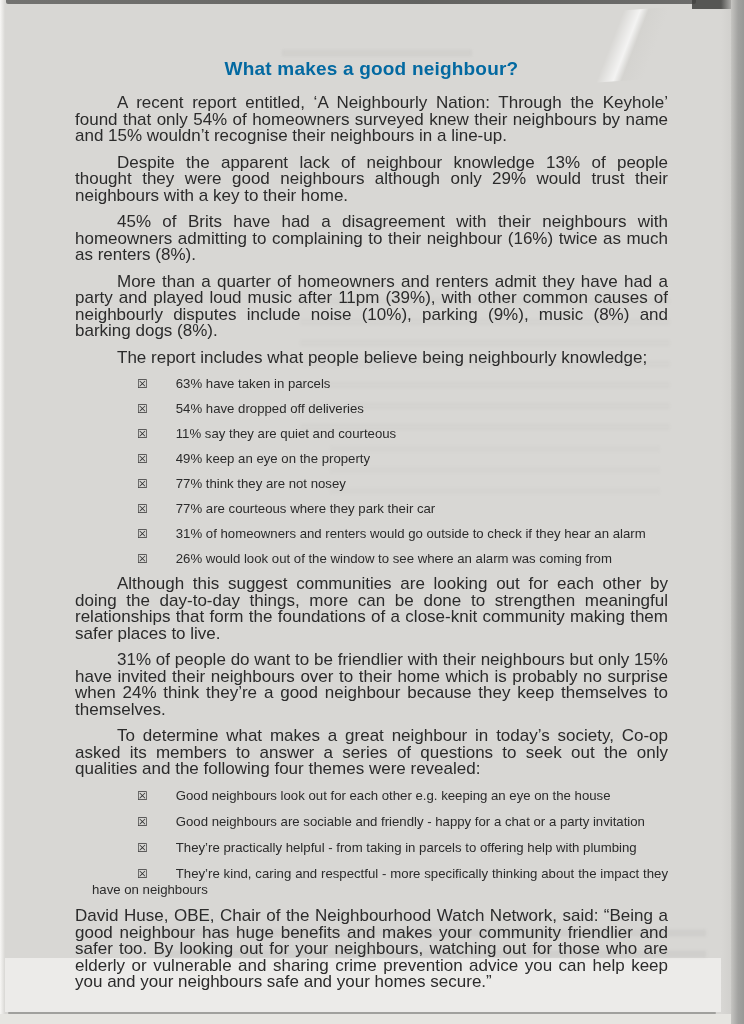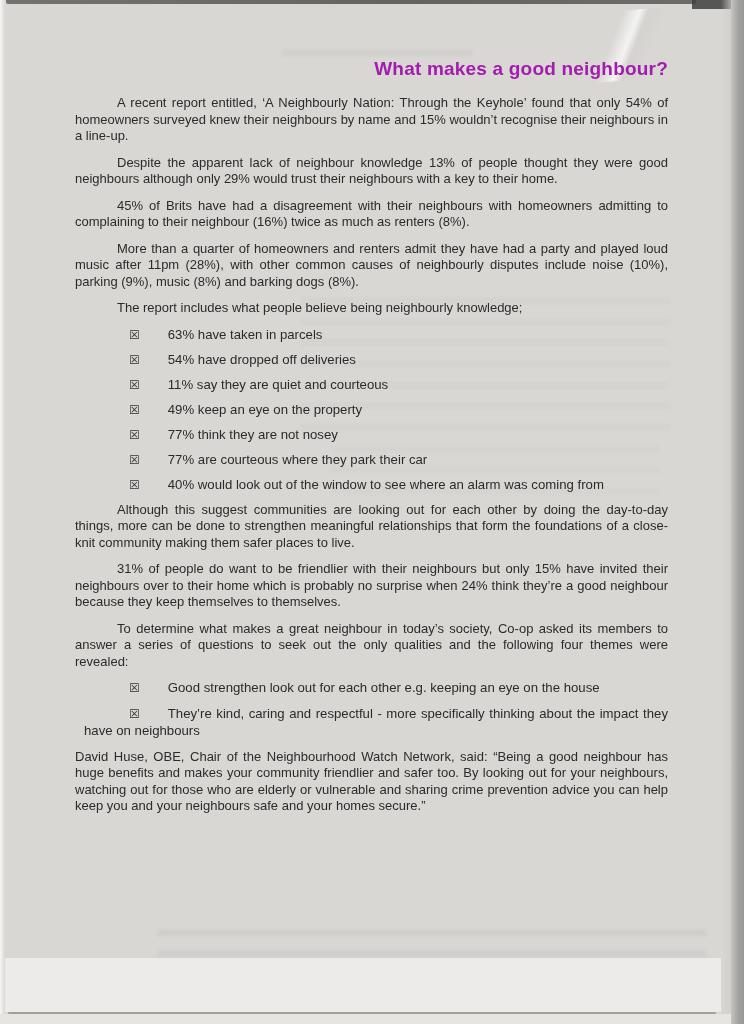--- a/index.html
+++ b/index.html
@@ -79,34 +79,34 @@
   
   .content {
     position: absolute;
     left: 75px;
     top: 58px;
     width: 593px;
   }
   .title {
     font-size: 19px;
     font-weight: bold;
-    color: #a21caf;
-    text-align: right;
+    color: #0369a1;
+    text-align: center;
     letter-spacing: 0.2px;
     margin: 0 0 15px 0;
   }
   .para {
-    font-size: 13px;
+    font-size: 17px;
     line-height: 16.5px;
     text-align: justify;
     text-indent: 42px;
     margin: 0 0 10px 0;
   }
   .para.noindent { text-indent: 0; }
-  .list { margin: 3px 0 8px 9px; }
+  .list { margin: 3px 0 8px 17px; }
   .item {
     font-size: 13.2px;
     line-height: 16.5px;
     text-align: justify;
     text-indent: 45px;
     margin: 0 0 8.5px 0;
   }
   .theme-list .item { margin-bottom: 9.5px; }
   .cb {
     font-family: "DejaVu Sans", sans-serif;
@@ -127,39 +127,42 @@
   <div class="bottom-white-band"></div>
   <div class="bleed bleed-bottom"></div>
   <div class="crease-topright"></div>
 
   <div class="content">
     <h1 class="title">What makes a good neighbour?</h1>
 
     <p class="para">A recent report entitled, ‘A Neighbourly Nation: Through the Keyhole’ found that only 54% of homeowners surveyed knew their neighbours by name and 15% wouldn’t recognise their neighbours in a line-up.</p>
     <p class="para">Despite the apparent lack of neighbour knowledge 13% of people thought they were good neighbours although only 29% would trust their neighbours with a key to their home.</p>
     <p class="para">45% of Brits have had a disagreement with their neighbours with homeowners admitting to complaining to their neighbour (16%) twice as much as renters (8%).</p>
-    <p class="para">More than a quarter of homeowners and renters admit they have had a party and played loud music after 11pm (28%), with other common causes of neighbourly disputes include noise (10%), parking (9%), music (8%) and barking dogs (8%).</p>
+    <p class="para">More than a quarter of homeowners and renters admit they have had a party and played loud music after 11pm (39%), with other common causes of neighbourly disputes include noise (10%), parking (9%), music (8%) and barking dogs (8%).</p>
     <p class="para">The report includes what people believe being neighbourly knowledge;</p>
 
     <div class="list belief-list">
       <div class="item"><span class="cb">☒</span><span class="gap"></span><span>63% have taken in parcels</span></div>
       <div class="item"><span class="cb">☒</span><span class="gap"></span><span>54% have dropped off deliveries</span></div>
       <div class="item"><span class="cb">☒</span><span class="gap"></span><span>11% say they are quiet and courteous</span></div>
       <div class="item"><span class="cb">☒</span><span class="gap"></span><span>49% keep an eye on the property</span></div>
       <div class="item"><span class="cb">☒</span><span class="gap"></span><span>77% think they are not nosey</span></div>
       <div class="item"><span class="cb">☒</span><span class="gap"></span><span>77% are courteous where they park their car</span></div>
-      <div class="item"><span class="cb">☒</span><span class="gap"></span><span>40% would look out of the window to see where an alarm was coming from</span></div>
+      <div class="item"><span class="cb">☒</span><span class="gap"></span><span>31% of homeowners and renters would go outside to check if they hear an alarm</span></div>
+      <div class="item"><span class="cb">☒</span><span class="gap"></span><span>26% would look out of the window to see where an alarm was coming from</span></div>
     </div>
 
     <p class="para">Although this suggest communities are looking out for each other by doing the day-to-day things, more can be done to strengthen meaningful relationships that form the foundations of a close-knit community making them safer places to live.</p>
     <p class="para">31% of people do want to be friendlier with their neighbours but only 15% have invited their neighbours over to their home which is probably no surprise when 24% think they’re a good neighbour because they keep themselves to themselves.</p>
     <p class="para">To determine what makes a great neighbour in today’s society, Co-op asked its members to answer a series of questions to seek out the only qualities and the following four themes were revealed:</p>
 
     <div class="list theme-list">
-      <div class="item"><span class="cb">☒</span><span class="gap"></span><span>Good strengthen look out for each other e.g. keeping an eye on the house</span></div>
+      <div class="item"><span class="cb">☒</span><span class="gap"></span><span>Good neighbours look out for each other e.g. keeping an eye on the house</span></div>
+      <div class="item"><span class="cb">☒</span><span class="gap"></span><span>Good neighbours are sociable and friendly - happy for a chat or a party invitation</span></div>
+      <div class="item"><span class="cb">☒</span><span class="gap"></span><span>They’re practically helpful - from taking in parcels to offering help with plumbing</span></div>
       <div class="item"><span class="cb">☒</span><span class="gap"></span><span>They’re kind, caring and respectful - more specifically thinking about the impact they have on neighbours</span></div>
     </div>
 
     <p class="para noindent quote">David Huse, OBE, Chair of the Neighbourhood Watch Network, said: “Being a good neighbour has huge benefits and makes your community friendlier and safer too. By looking out for your neighbours, watching out for those who are elderly or vulnerable and sharing crime prevention advice you can help keep you and your neighbours safe and your homes secure.”</p>
   </div>
 
   <div class="edge-left"></div>
   <div class="edge-top"></div>
   <div class="edge-top-corner"></div>
   <div class="edge-right-soft"></div>

